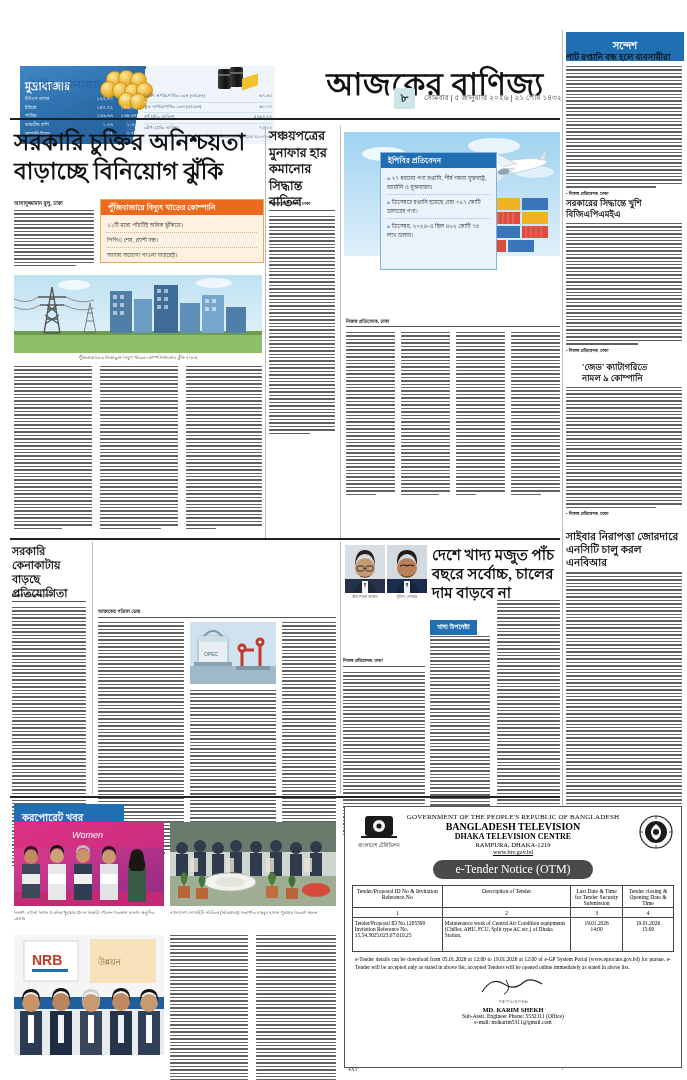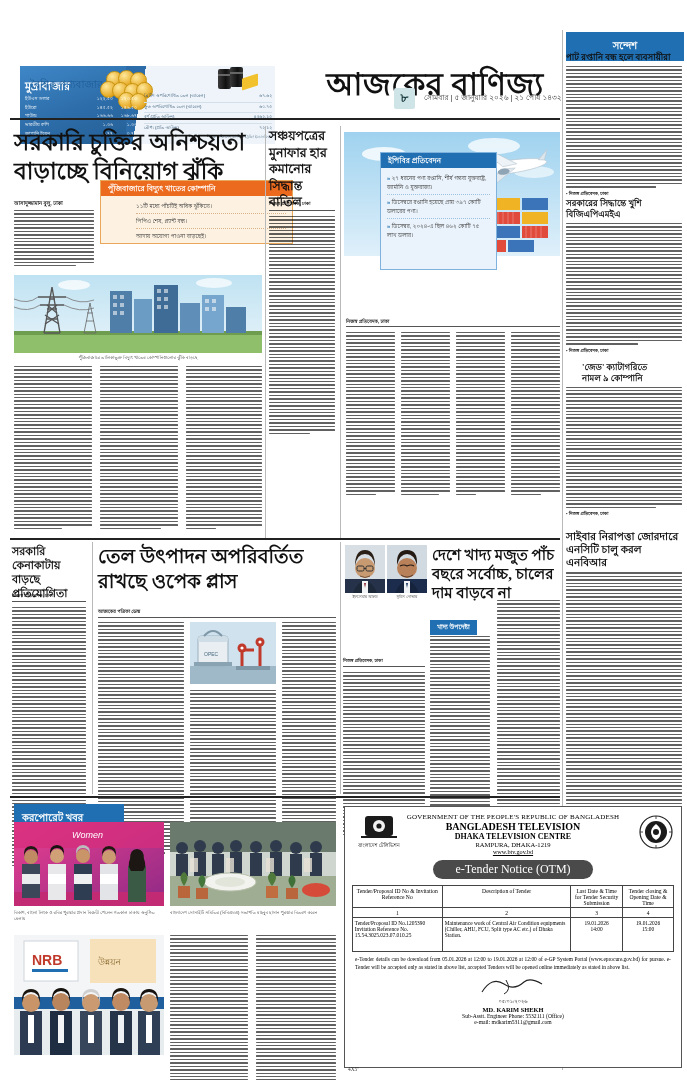--- a/index.html
+++ b/index.html
@@ -218,21 +218,21 @@
     <span>সন্দেশ</span>
   </div>
 
   <div class="hrule thick" style="left:10px;top:118px;width:550px;"></div>
   <div class="vrule" style="left:562px;top:30px;height:1040px;"></div>
 
   <div class="hl" style="position:absolute;left:14px;top:128px;width:250px;font-size:23px;line-height:29px;">সরকারি চুক্তির অনিশ্চয়তা বাড়াচ্ছে বিনিয়োগ ঝুঁকি</div>
 
   <div class="byline" style="position:absolute;left:14px;top:200px;">আসাদুজ্জামান বুলু, ঢাকা</div>
 
-  <div class="callout" style="left:100px;top:180px;width:162px;height:62px;padding-left:29px;">
+  <div class="callout" style="left:100px;top:199px;width:162px;height:62px;">
     <div class="cap">পুঁজিবাজারে বিদ্যুৎ খাতের কোম্পানি</div>
     <ul>
       <li>১১টি মধ্যে পাঁচটিই অধিক ঝুঁকিতে।</li>
       <li>পিপিএ শেষ, প্ল্যান্ট বন্ধ।</li>
       <li style="border-bottom:none">আদায় অযোগ্য পাওনা বাড়ছেই।</li>
     </ul>
   </div>
 
   <div class="ftcol" style="position:absolute;left:14px;top:210px;width:80px;">
     <span class="ft ftline"></span>
@@ -1117,21 +1117,20 @@
       <span class="ft ftline"></span>
       <span class="ft ftline"></span>
       <span class="ft ftline"></span>
     <span class="ft ftline"></span>
       <span class="ft ftline"></span>
       <span class="ft ftline"></span>
       <span class="ft sh"></span>
   </div>
   <div class="vrule" style="left:92px;top:542px;height:252px;"></div>
 
-  <div class="hl" style="position:absolute;left:98px;top:544px;width:238px;font-size:19.5px;line-height:25px;">তেল উৎপাদন অপরিবর্তিত রাখছে ওপেক প্লাস</div>
   <div class="byline" style="position:absolute;left:98px;top:608px;font-size:4.8px;">আজকের পত্রিকা ডেস্ক</div>
   <div class="hrule med" style="left:98px;top:617px;width:238px;"></div>
 
   <div class="photo" style="left:190px;top:622px;width:86px;height:62px;">
     <svg width="86" height="62" viewBox="0 0 86 62">
       <rect width="86" height="62" fill="#cfe2ee"></rect>
       <rect x="0" y="44" width="86" height="18" fill="#9fb9c9"></rect>
 
       <rect x="8" y="14" width="30" height="30" rx="3" fill="#e8eef2" stroke="#9bb0bf"></rect>
       <rect x="8" y="14" width="30" height="6" rx="3" fill="#cfdde6"></rect>

